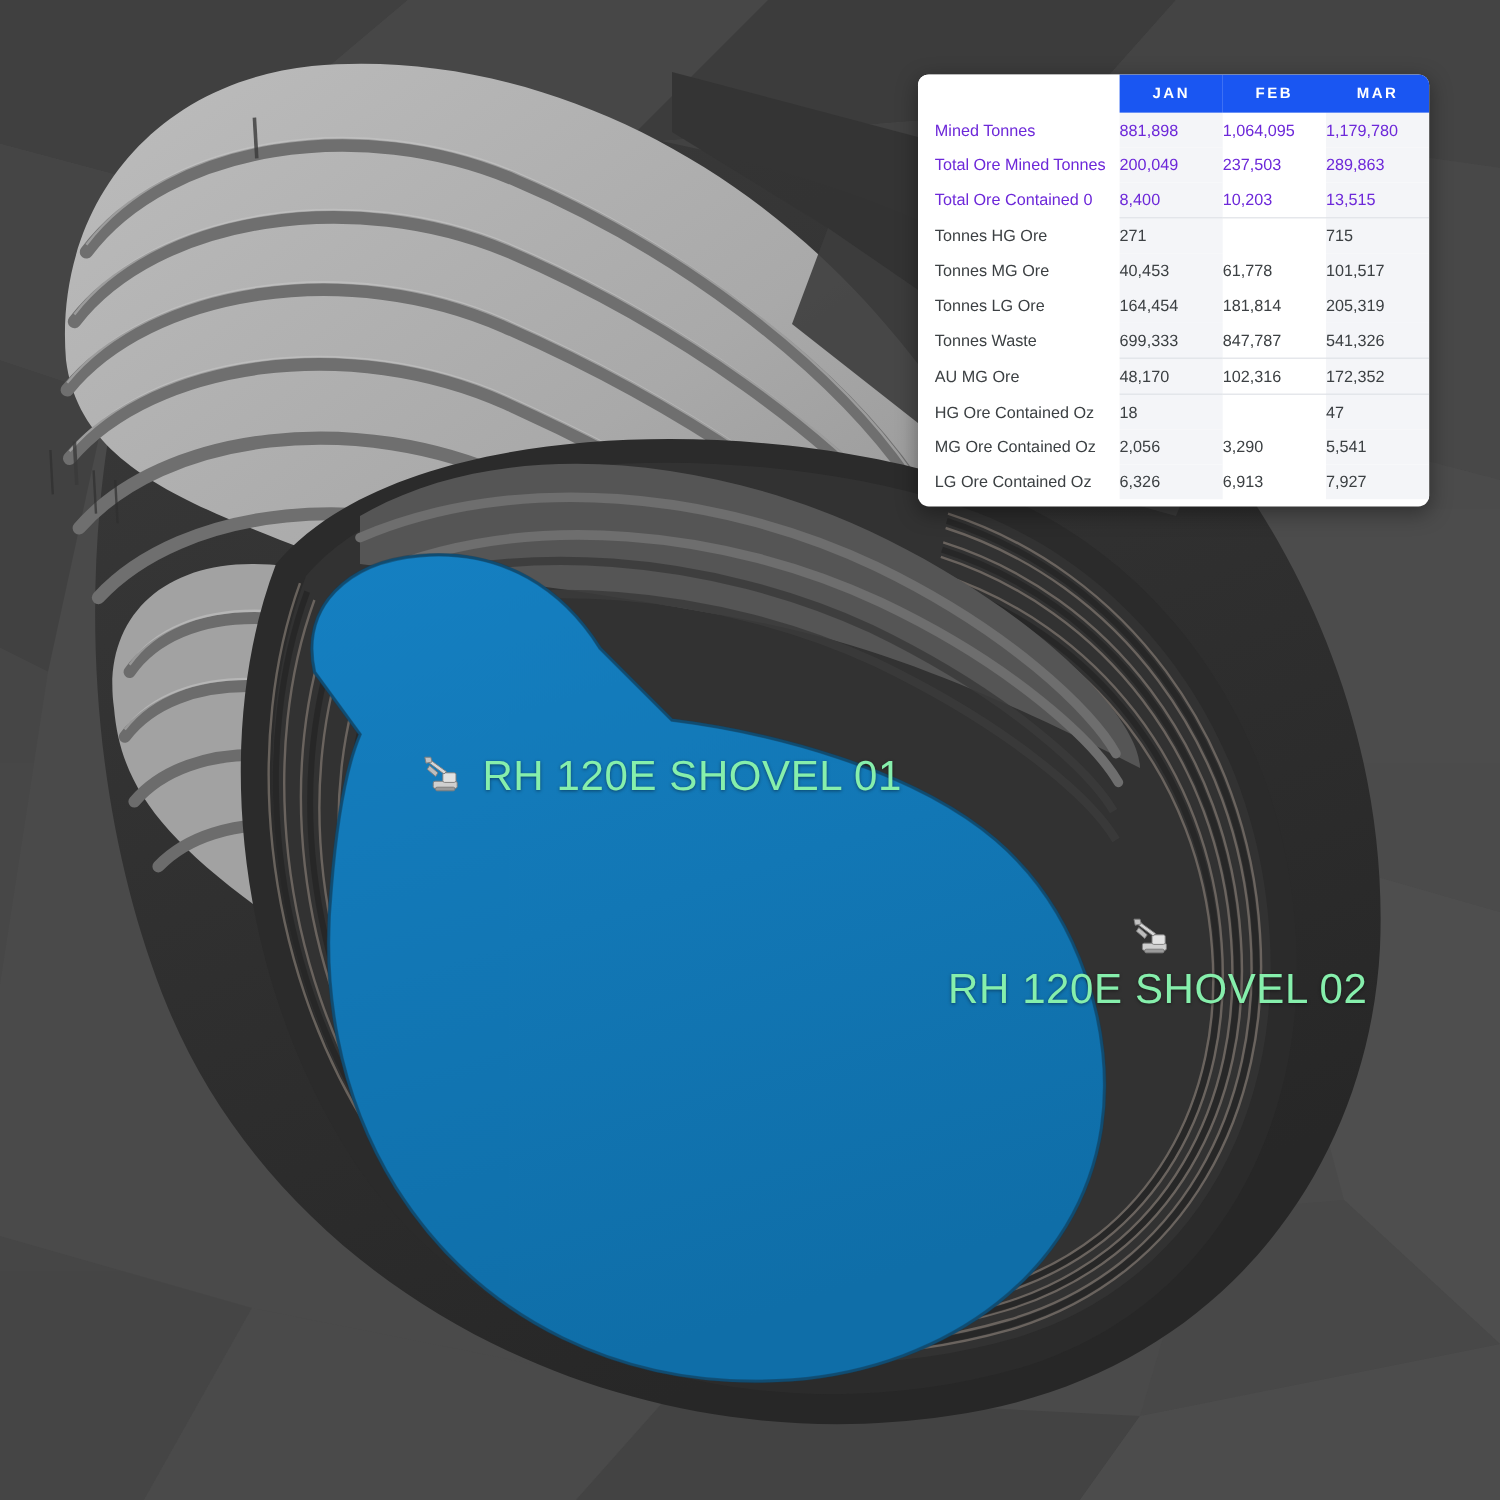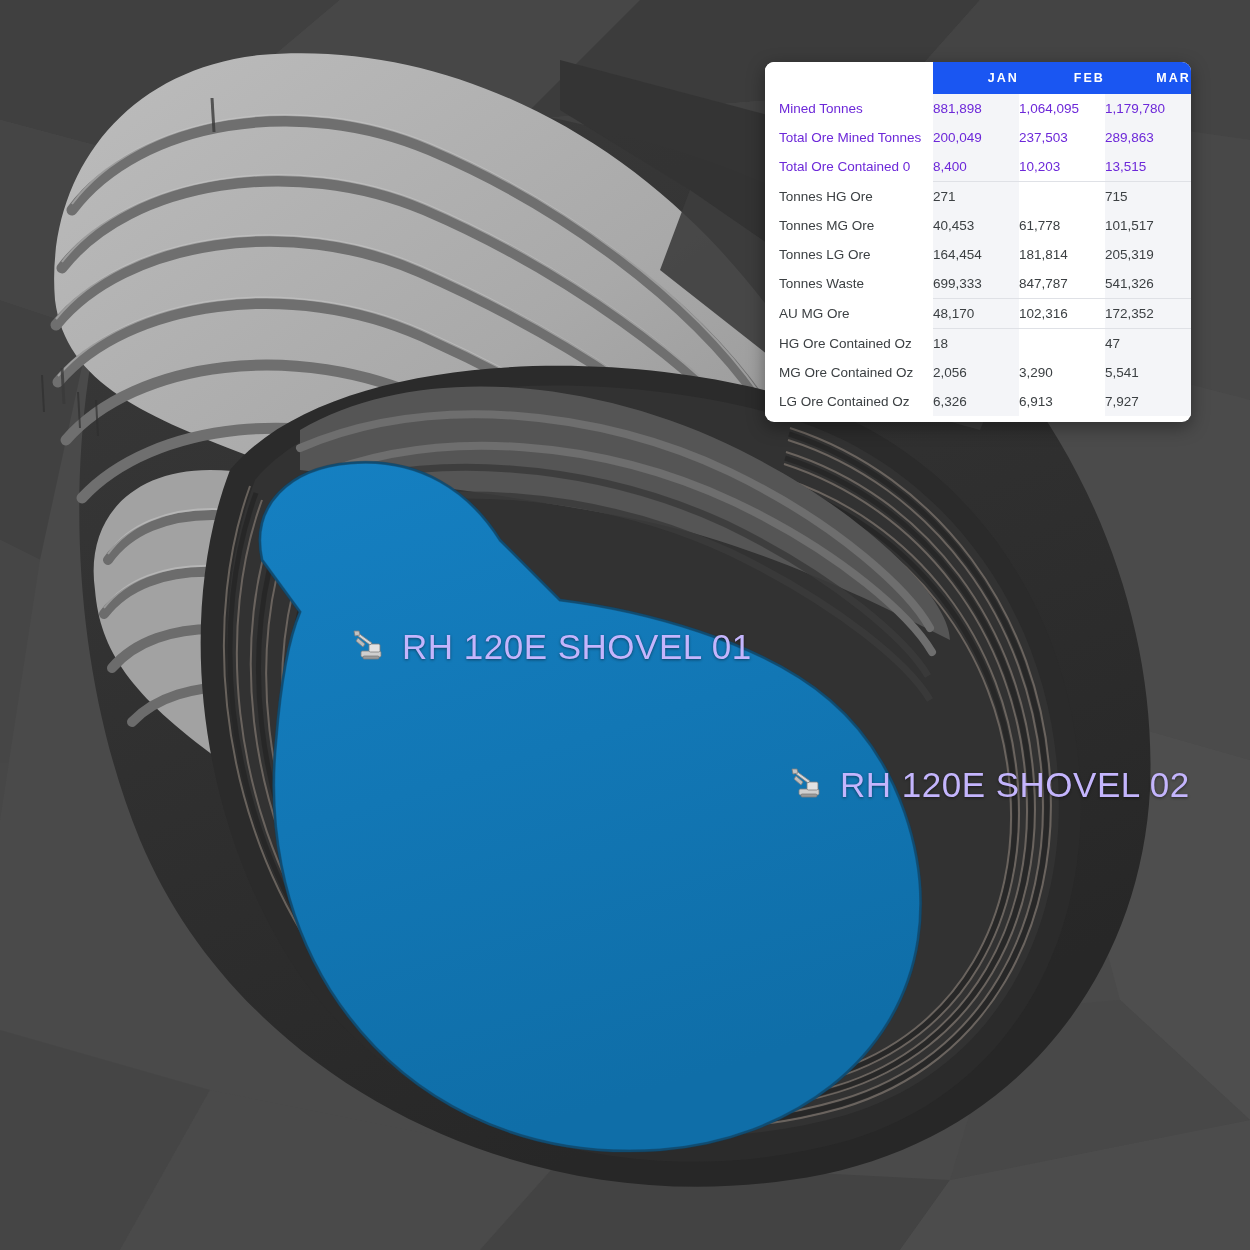--- a/index.html
+++ b/index.html
@@ -23,27 +23,27 @@
     display:flex;
     align-items:center;
     gap:6px;
     white-space:nowrap;
     pointer-events:auto;
   }
   .shovel-label .txt{
     font-size:35px;
     font-weight:400;
     letter-spacing:0.5px;
-    color:#c4b5fd;
+    color:#86efac;
     text-shadow:0 1px 3px rgba(0,0,0,.45);
   }
   .shovel-icon{width:44px;height:34px;display:block;flex:0 0 auto;}
 
   #label-01{left:352px;top:627px;}
-  #label-02{left:790px;top:765px;}
+  #label-02{left:790px;top:765px;flex-direction:column;}
 
   
   #panel{
     position:absolute;
     left:765px;top:62px;
     width:426px;
     background:#ffffff;
     border-radius:9px;
     box-shadow:0 5px 18px rgba(0,0,0,.38);
     overflow:hidden;
@@ -57,21 +57,21 @@
   }
   table.grid col.c-label{width:168px;}
   table.grid col.c-val{width:86px;}
 
   thead th{
     background:#1a56f2;
     color:#ffffff;
     font-size:12.5px;
     font-weight:bold;
     letter-spacing:2.1px;
-    text-align:right;
+    text-align:center;
     padding:9px 0 9px 0;
     height:14px;
   }
   thead th.h-label{background:#ffffff;}
 
   tbody td{
     padding:7px 0 7px 0;
     color:#3c4043;
     font-size:13.5px;
     vertical-align:middle;

